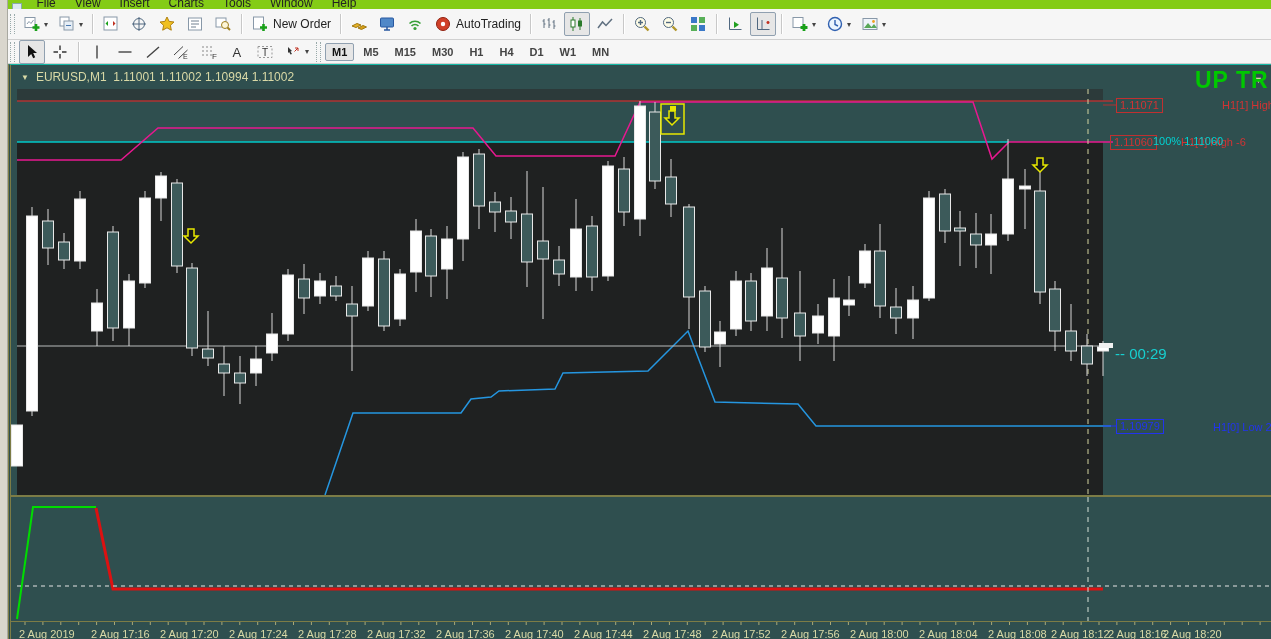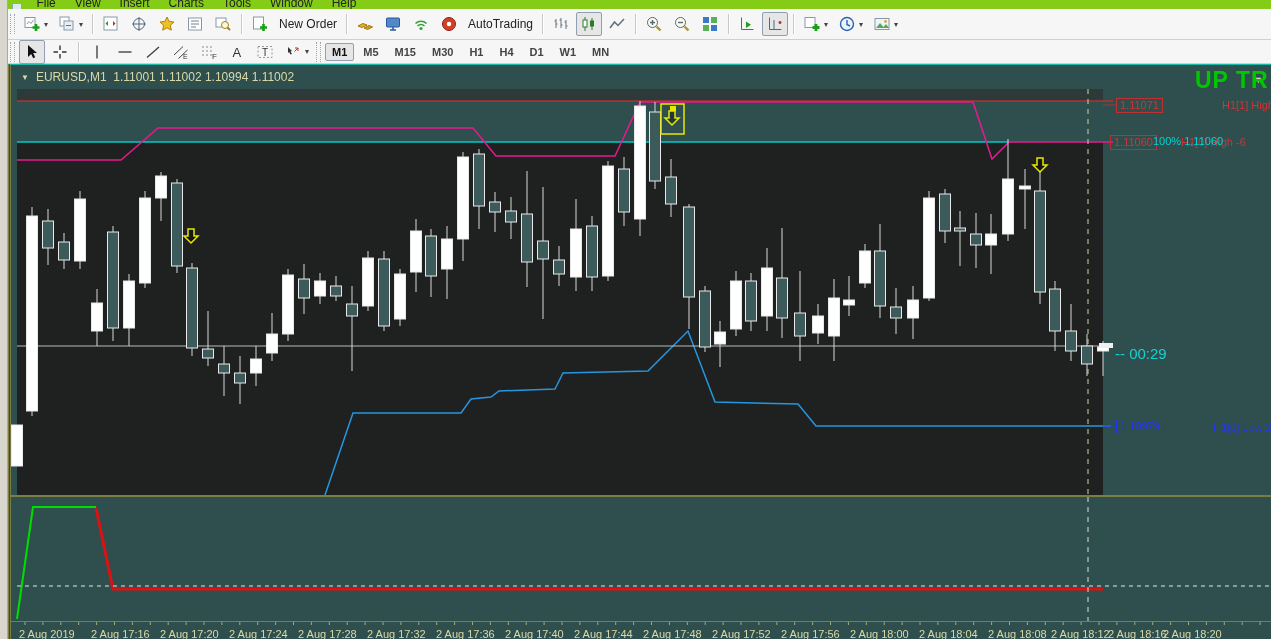--- a/index.html
+++ b/index.html
@@ -19,21 +19,21 @@
         border-bottom:1px solid #d0d0d0;display:flex;align-items:center;}
   #toolbar1{top:9px;height:31px;}
   #toolbar2{top:40px;height:24px;}
   .handle{width:5px;height:20px;margin:0 3px 0 2px;
           border-left:1px dotted #9aa;border-right:1px dotted #9aa;}
   .vsep{width:1px;height:20px;background:#c8c8c8;margin:0 4px;box-shadow:1px 0 0 #fff;}
   .tbtn{display:flex;align-items:center;padding:2px 3px;margin:0 1px;border:1px solid transparent;
         border-radius:2px;color:#333;font-size:12px;cursor:default;}
   .tbtn.pressed{background:#e6e6e6;border:1px solid #90a0b0;}
   .tbtn svg{display:block;}
-  .tbtn .lbl{margin-left:10px;font-size:12px;color:#222;}
+  .tbtn .lbl{margin-left:4px;font-size:12px;color:#222;}
   .tbtn .caret{font-size:8px;color:#444;margin-left:3px;}
   .tfbtn{font-size:11px;font-weight:bold;color:#444;padding:2px 6px;margin:16px 1px;
          border:1px solid transparent;border-radius:2px;}
   .tfbtn.pressed{background:#e6e6e6;border:1px solid #90a0b0;color:#111;}
   
   #chartwin{position:absolute;left:8px;top:64px;width:1263px;height:575px;
             background:#2f4f4f;border-left:3px double #7c7c46;border-top:1px solid #14b8a6;}
   #titlebar{position:absolute;left:0;top:0;width:100%;height:24px;
             color:#d9d9a6;font-size:12px;line-height:24px;padding-left:10px;}
   #titlebar .tri{font-size:8px;margin-right:7px;position:relative;top:-1px;}

